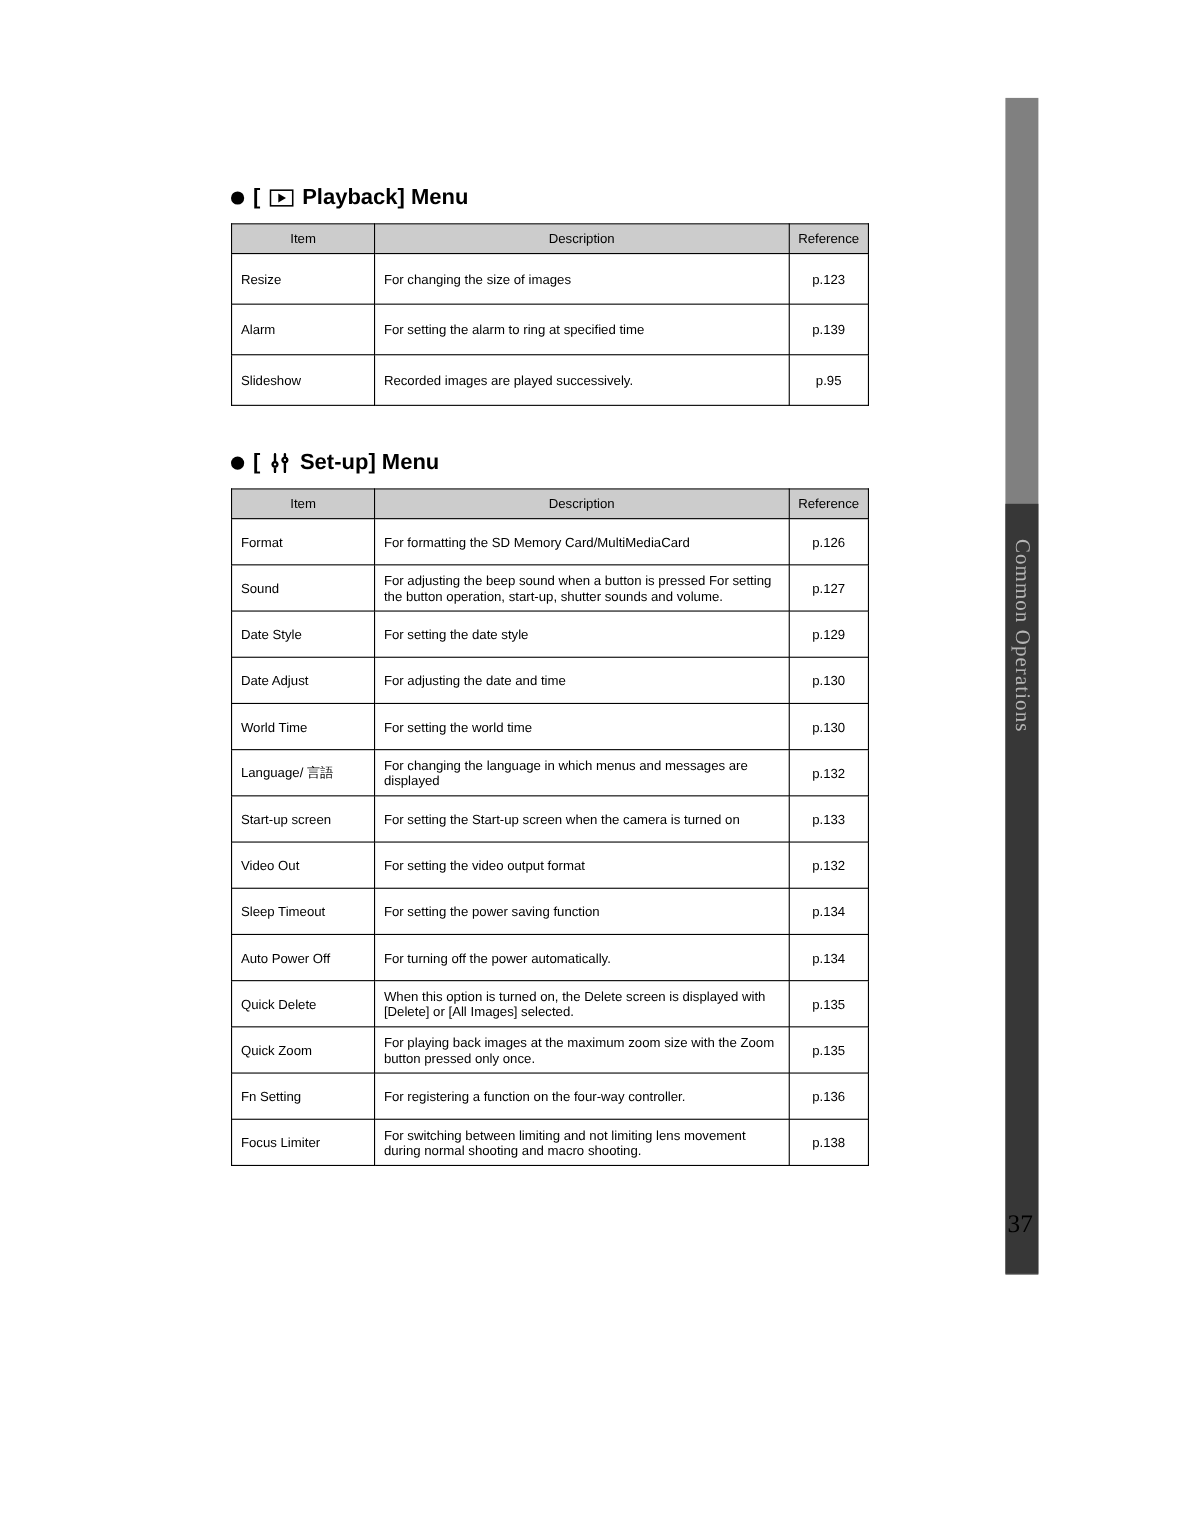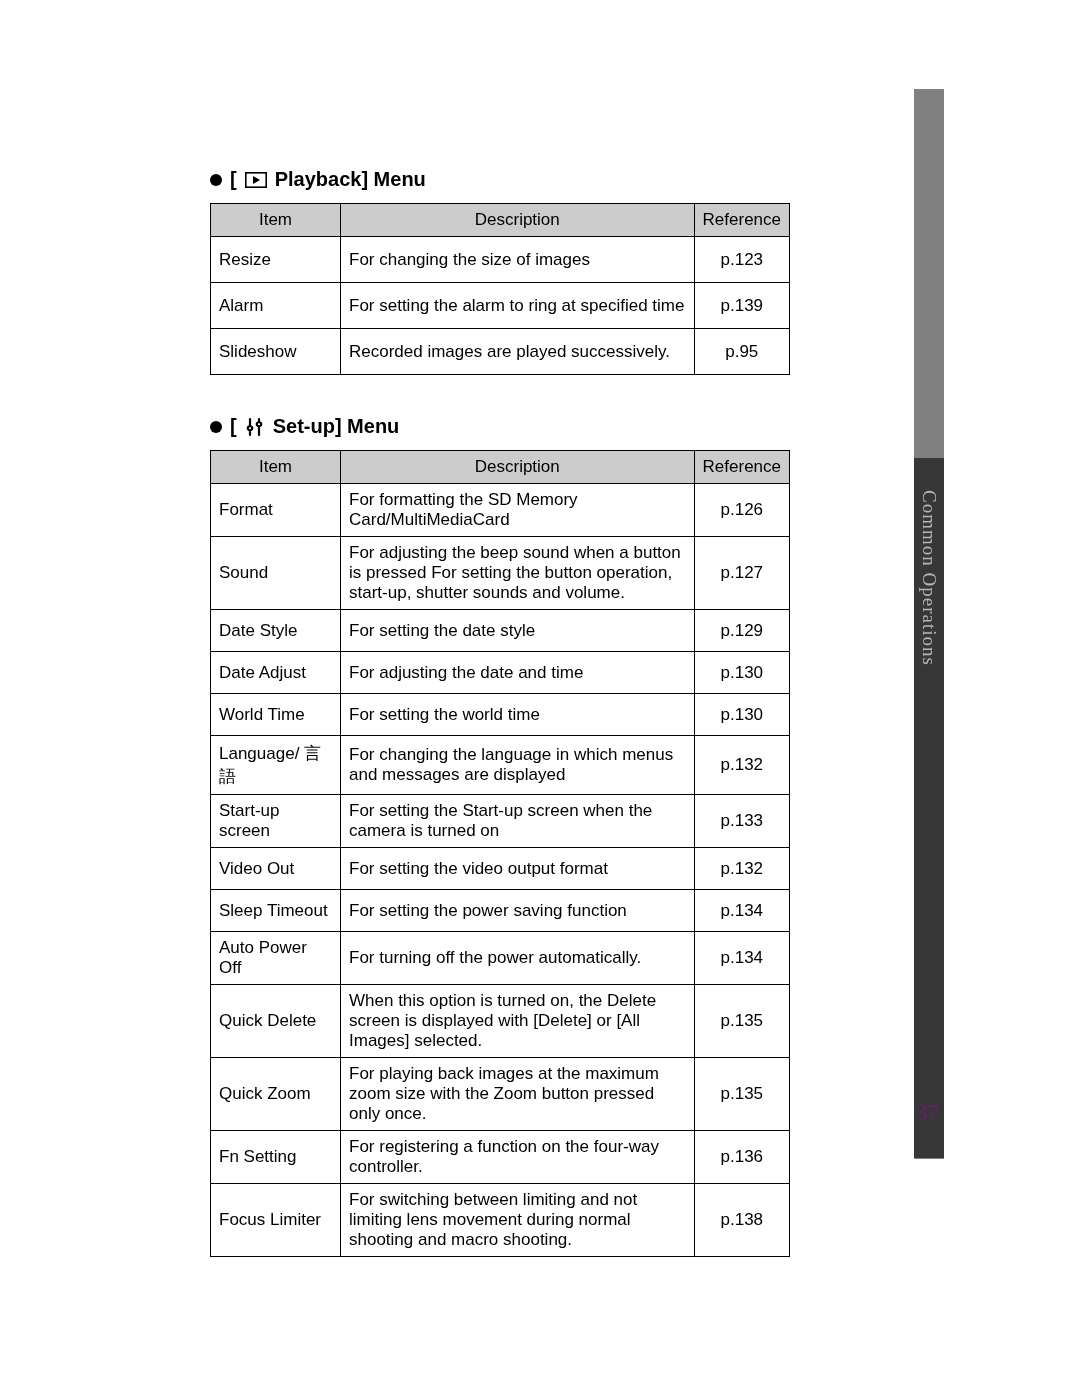--- a/index.html
+++ b/index.html
@@ -34,21 +34,21 @@
     }
     .icon-box {
       display: inline-flex;
       align-items: center;
       justify-content: center;
       flex-shrink: 0;
     }
     table {
       width: 100%;
       border-collapse: collapse;
-      font-size: 17px;
+      font-size: 12px;
       margin-bottom: 40px;
     }
     th, td {
       border: 1px solid #000;
       padding: 6px 8px;
       text-align: left;
       vertical-align: middle;
     }
     th {
       background: #ccc;
@@ -81,21 +81,21 @@
       writing-mode: vertical-rl;
       color: #b5b5b5;
       font-family: Georgia, 'Times New Roman', serif;
       font-size: 19px;
       letter-spacing: 1px;
     }
     .page-number {
       position: absolute;
       right: 139px;
       top: 1100px;
-      color: #701a75;
+      color: #000000;
       font-family: Georgia, 'Times New Roman', serif;
       font-size: 23px;
       width: 27px;
       text-align: center;
     }
     tbody tr { height: 42px; }
     .playback tbody tr { height: 46px; }
   </style>
 </head>
 <body>

